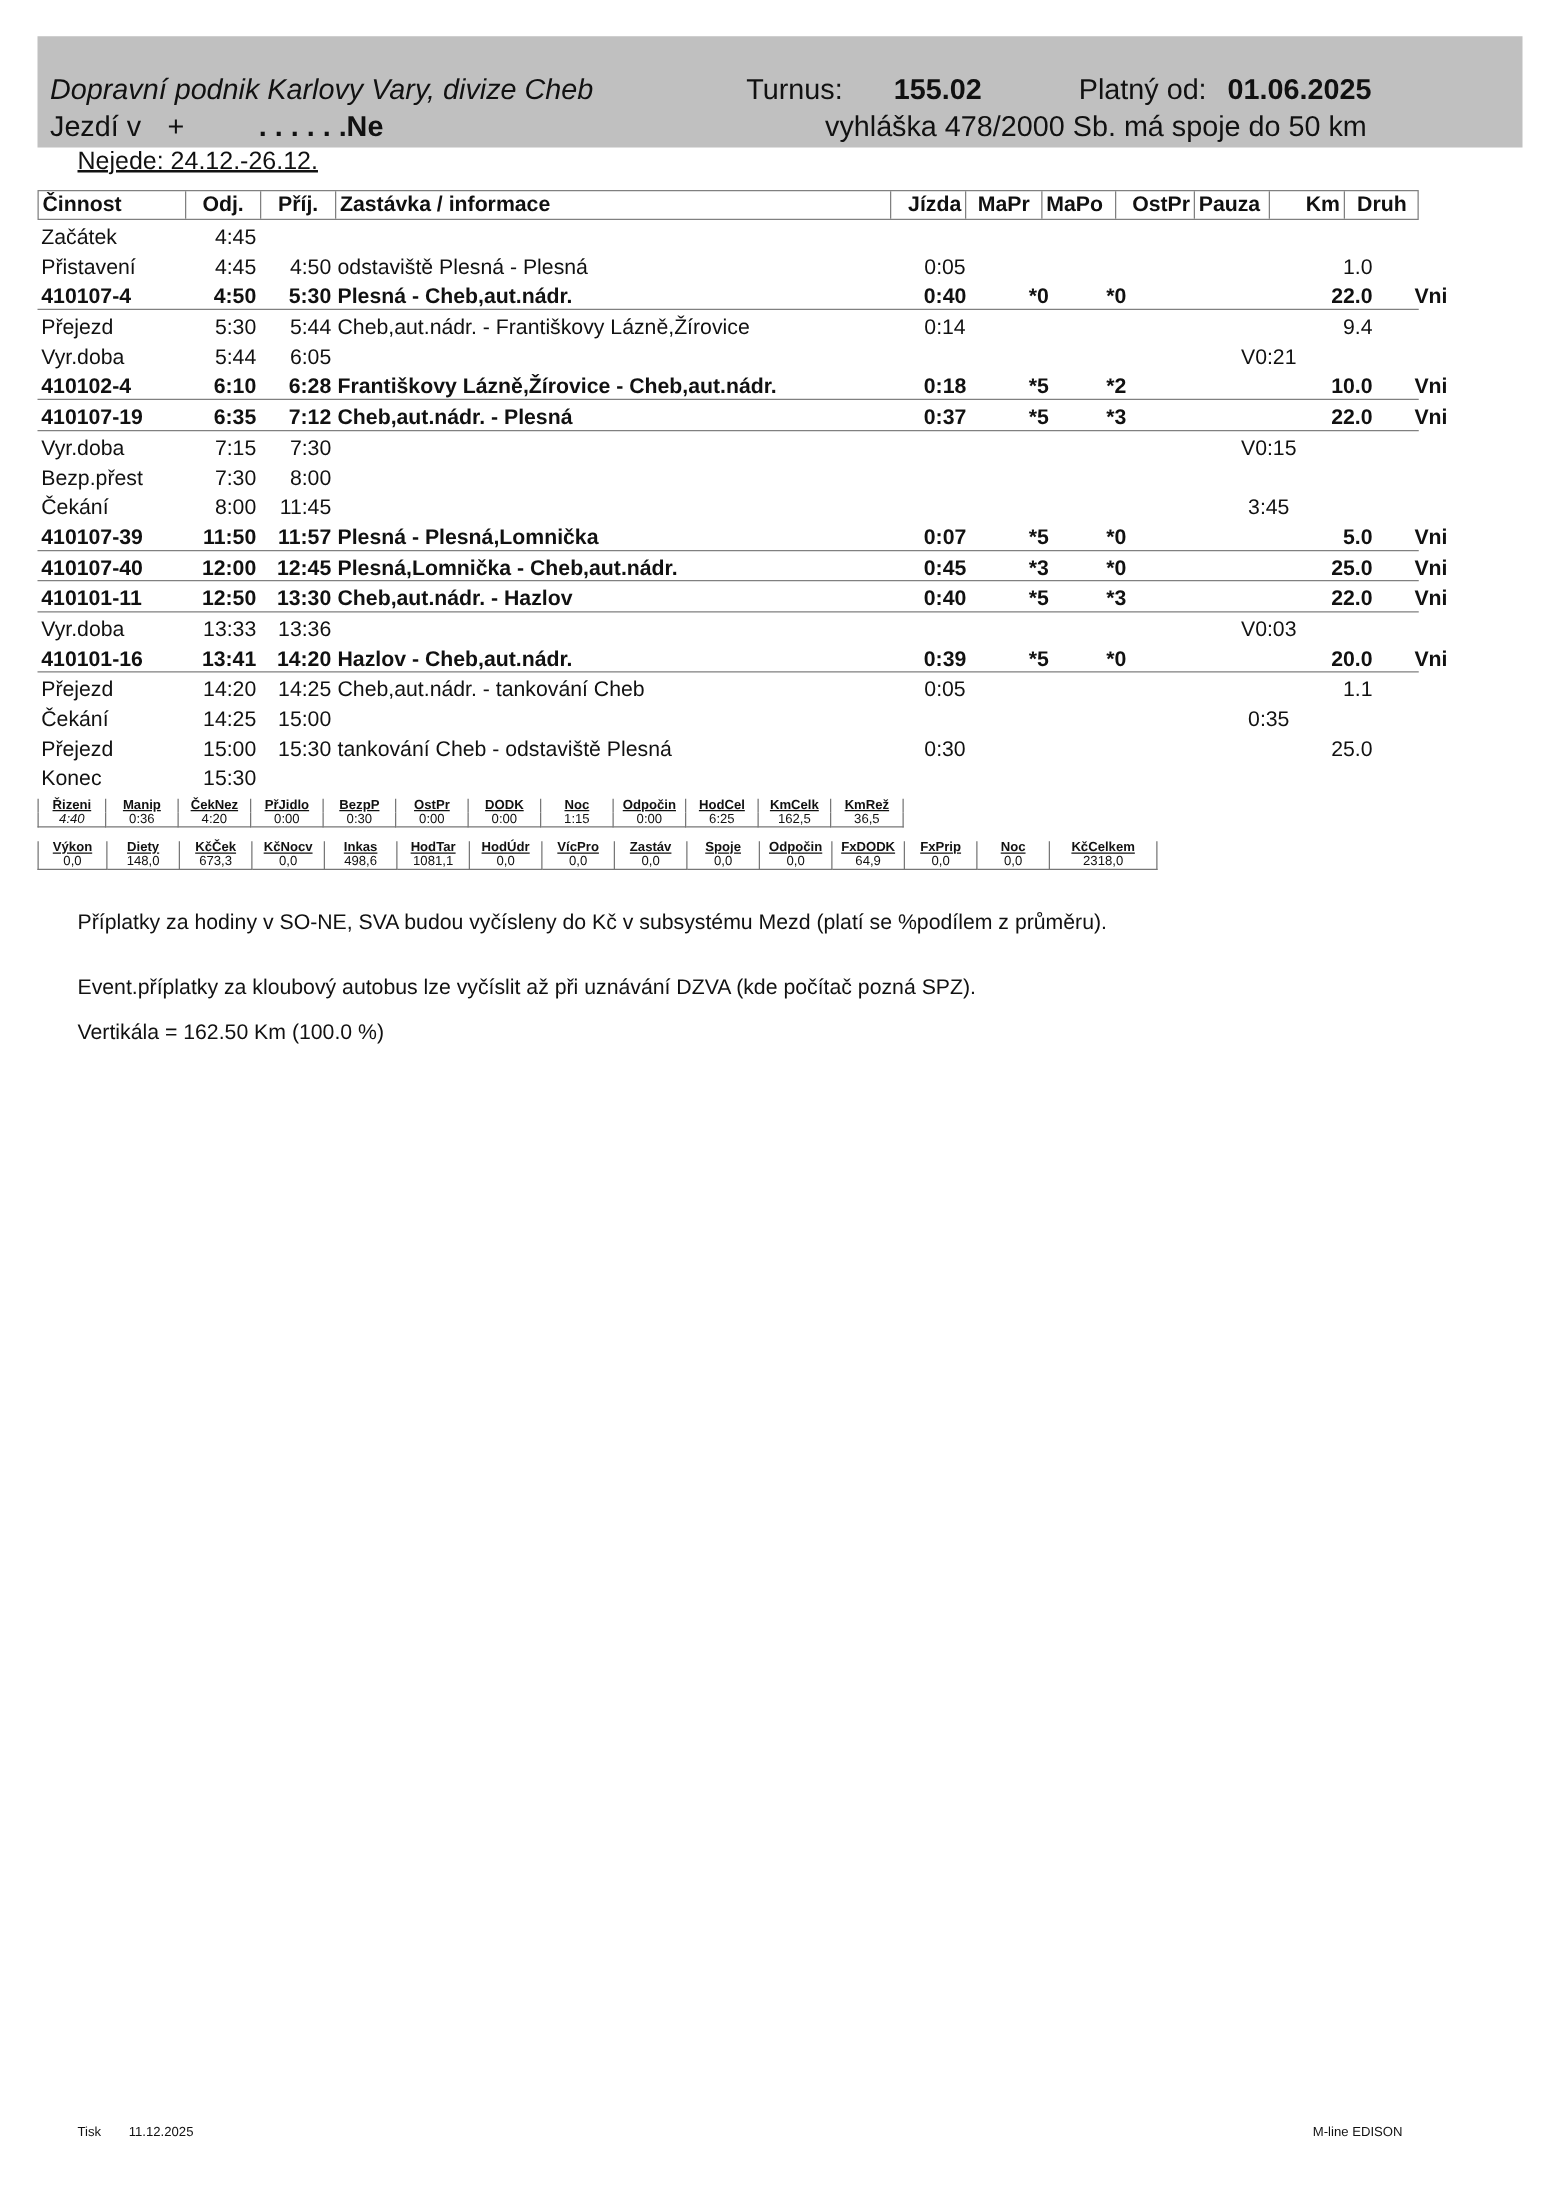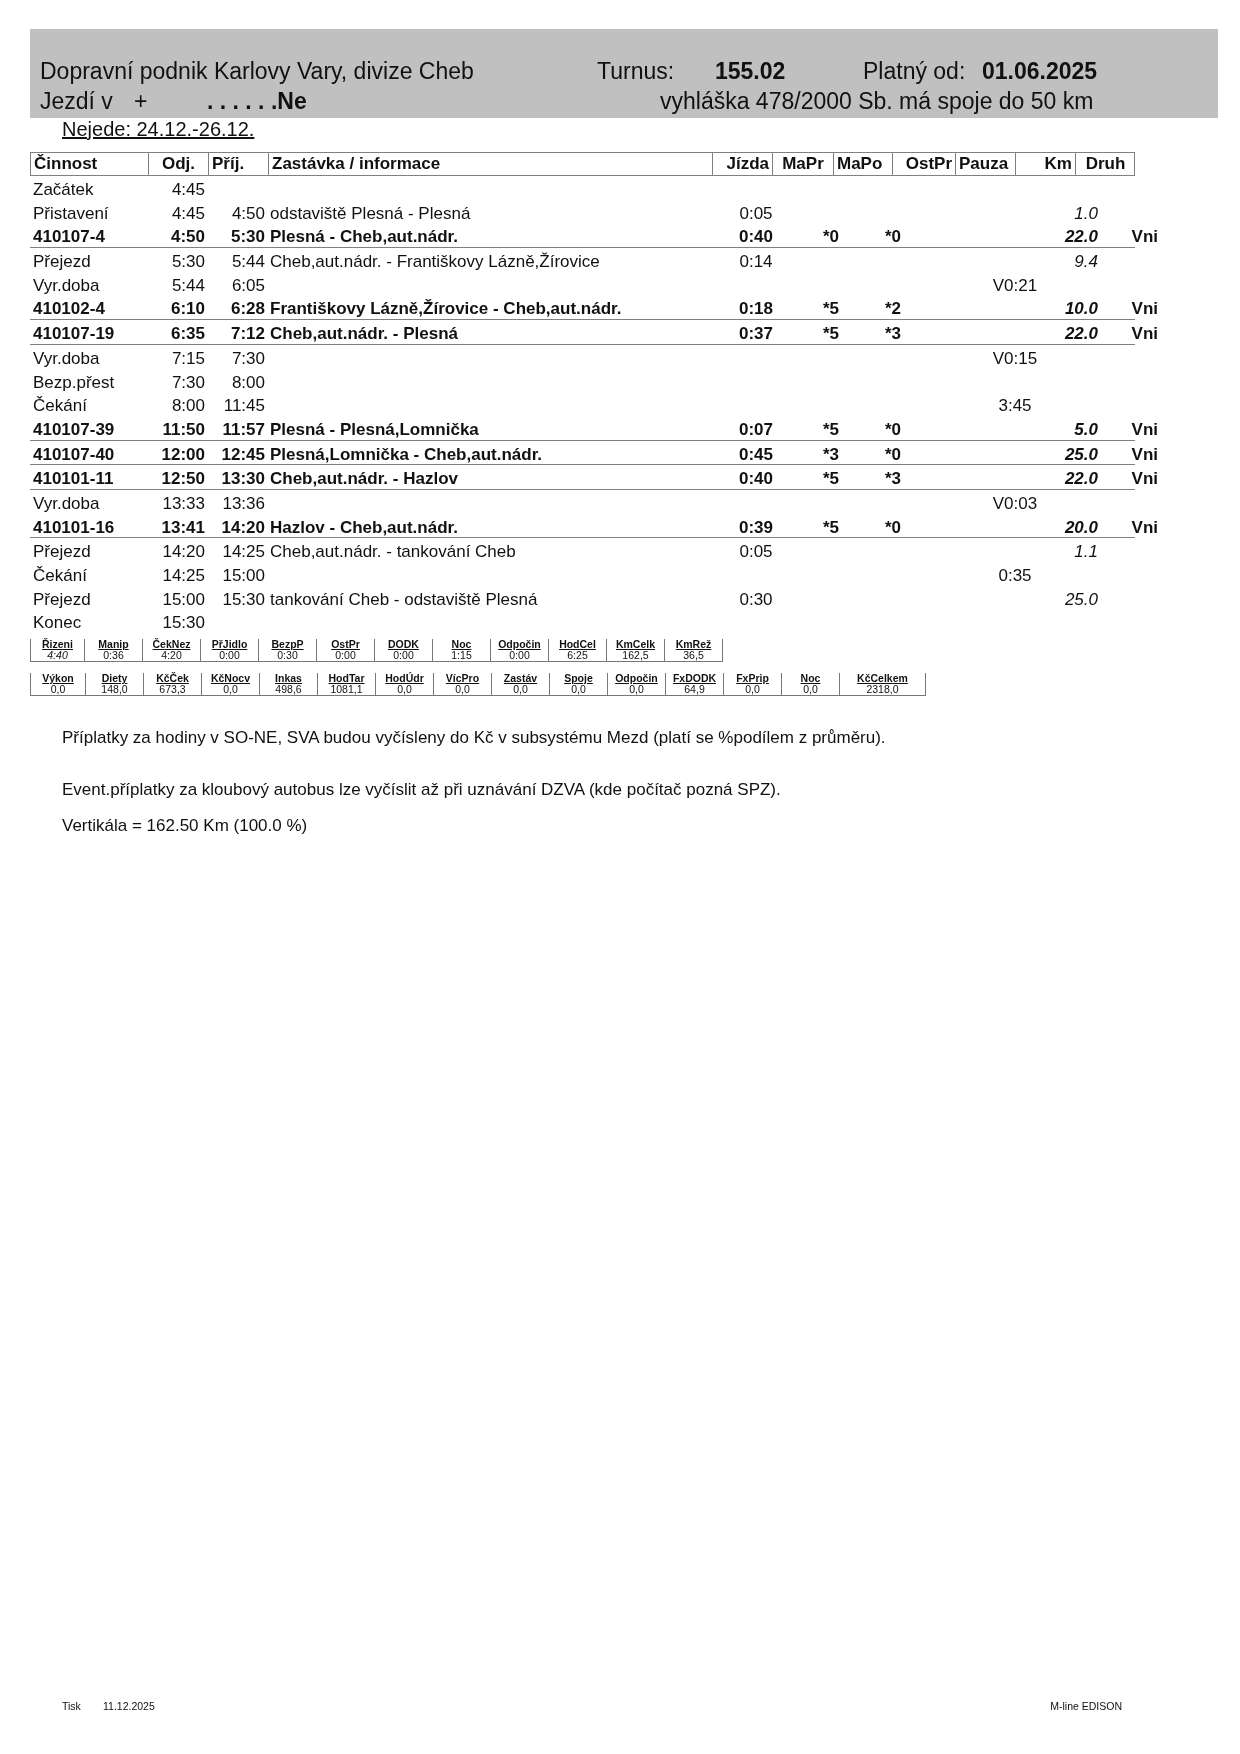--- a/index.html
+++ b/index.html
@@ -27,51 +27,51 @@
   .c-mapo { left: 803px; width: 59px; }
   .c-ost { left: 862px; width: 63px; }
   .c-pau { left: 925px; width: 60px; }
   .c-km { left: 985px; width: 60px; }
   .c-dru { left: 1045px; width: 60px; }
 
   .row .c-jiz { left: 682px; width: 88px; text-align: center; }
   .row .c-mapr { left: 770px; width: 62px; text-align: center; }
   .row .c-mapo { left: 832px; width: 62px; text-align: center; }
   .row .c-pau { left: 955px; width: 60px; text-align: center; padding: 0; }
-  .row .c-km { left: 985px; width: 86px; text-align: right; font-style: italic; }
+  .row .c-km { left: 985px; width: 86px; text-align: right; }
   .row .c-dru { left: 1071px; width: 60px; text-align: right; padding-left: 8px; }
 
   .mini { position: absolute; border-collapse: collapse; font-size: 10.5px; }
   .mini td { border: 1px solid #777; border-top: none; border-bottom: none; padding: 0 2px; text-align: center; line-height: 11px; height: 11px; white-space: nowrap; }
   .mini tr.h td { font-weight: bold; text-decoration: underline; }
   .mini tr.v td { border-bottom: 1px solid #777; }
 
   .notes { position: absolute; left: 62px; font-size: 17px; white-space: nowrap; }
   .footer { position: absolute; top: 1700px; font-size: 10.5px; }
 </style>
 </head>
 <body>
 
 <div class="header-band"></div>
-<div class="hdr-text" style="left:40px; top:58px;">Dopravní podnik Karlovy Vary, divize Cheb</div>
+<div class="hdr-text" style="left:40px; top:58px;font-style:italic;">Dopravní podnik Karlovy Vary, divize Cheb</div>
 <div class="hdr-text" style="left:597px; top:58px;">Turnus:</div>
 <div class="hdr-text hdr-bold" style="left:715px; top:58px;">155.02</div>
 <div class="hdr-text" style="left:863px; top:58px;">Platný od:</div>
 <div class="hdr-text hdr-bold" style="left:982px; top:58px;">01.06.2025</div>
 <div class="hdr-text" style="left:40px; top:88px;">Jezdí v</div>
 <div class="hdr-text" style="left:134px; top:88px;">+</div>
 <div class="hdr-text hdr-bold" style="left:207px; top:88px;">. . . . . .Ne</div>
 <div class="hdr-text" style="left:660px; top:88px;">vyhláška 478/2000 Sb. má spoje do 50 km</div>
 <div class="sub-note">Nejede: 24.12.-26.12.</div>
 
 <div class="tbl">
   <div class="thead">
     <div class="th" style="left:0; width:118px;">Činnost</div>
     <div class="th" style="left:118px; width:60px; text-align:center;">Odj.</div>
-    <div class="th" style="left:178px; width:60px; ">Příj.</div>
+    <div class="th" style="left:178px; width:60px; text-align:center;">Příj.</div>
     <div class="th" style="left:238px; width:444px;">Zastávka / informace</div>
     <div class="th" style="left:682px; width:60px; text-align:right;">Jízda</div>
     <div class="th" style="left:742px; width:61px; text-align:center;">MaPr</div>
     <div class="th" style="left:803px; width:59px; text-align:left;">MaPo</div>
     <div class="th" style="left:862px; width:63px; text-align:right;">OstPr</div>
     <div class="th" style="left:925px; width:60px; text-align:left;">Pauza</div>
     <div class="th" style="left:985px; width:60px; text-align:right;">Km</div>
     <div class="th" style="left:1045px; width:59px; text-align:center; border-right:none;">Druh</div>
   </div>
   <div id="rows">

